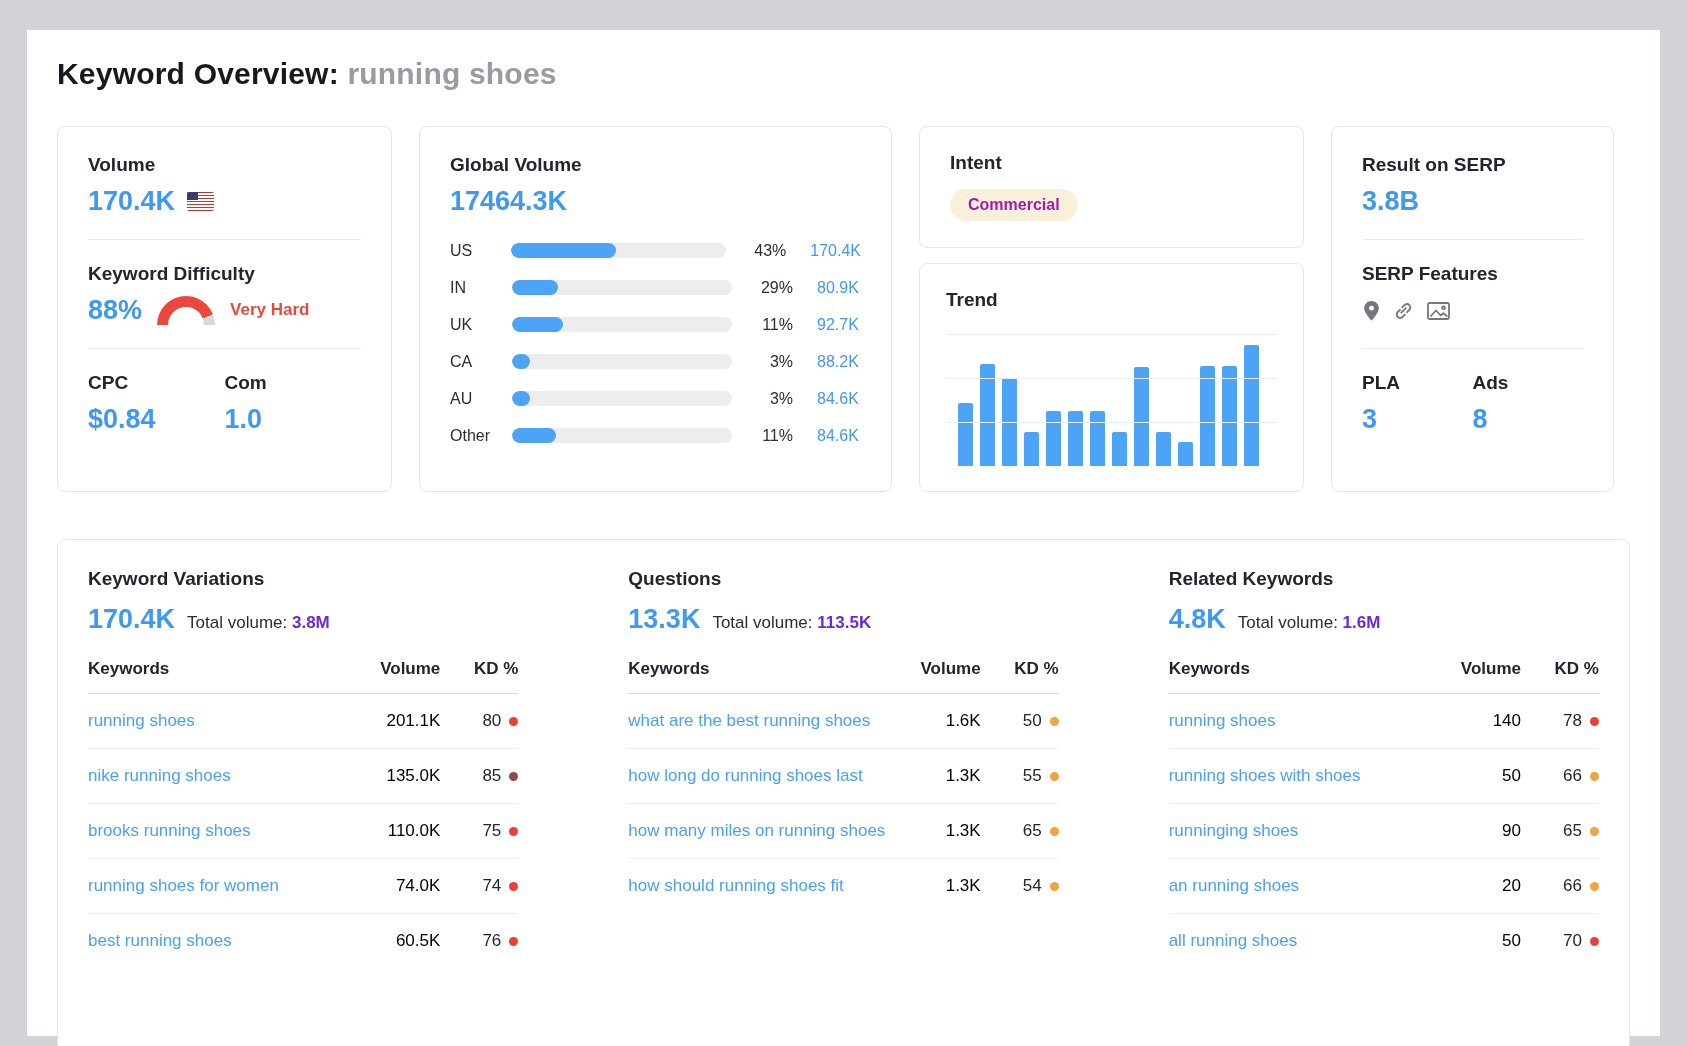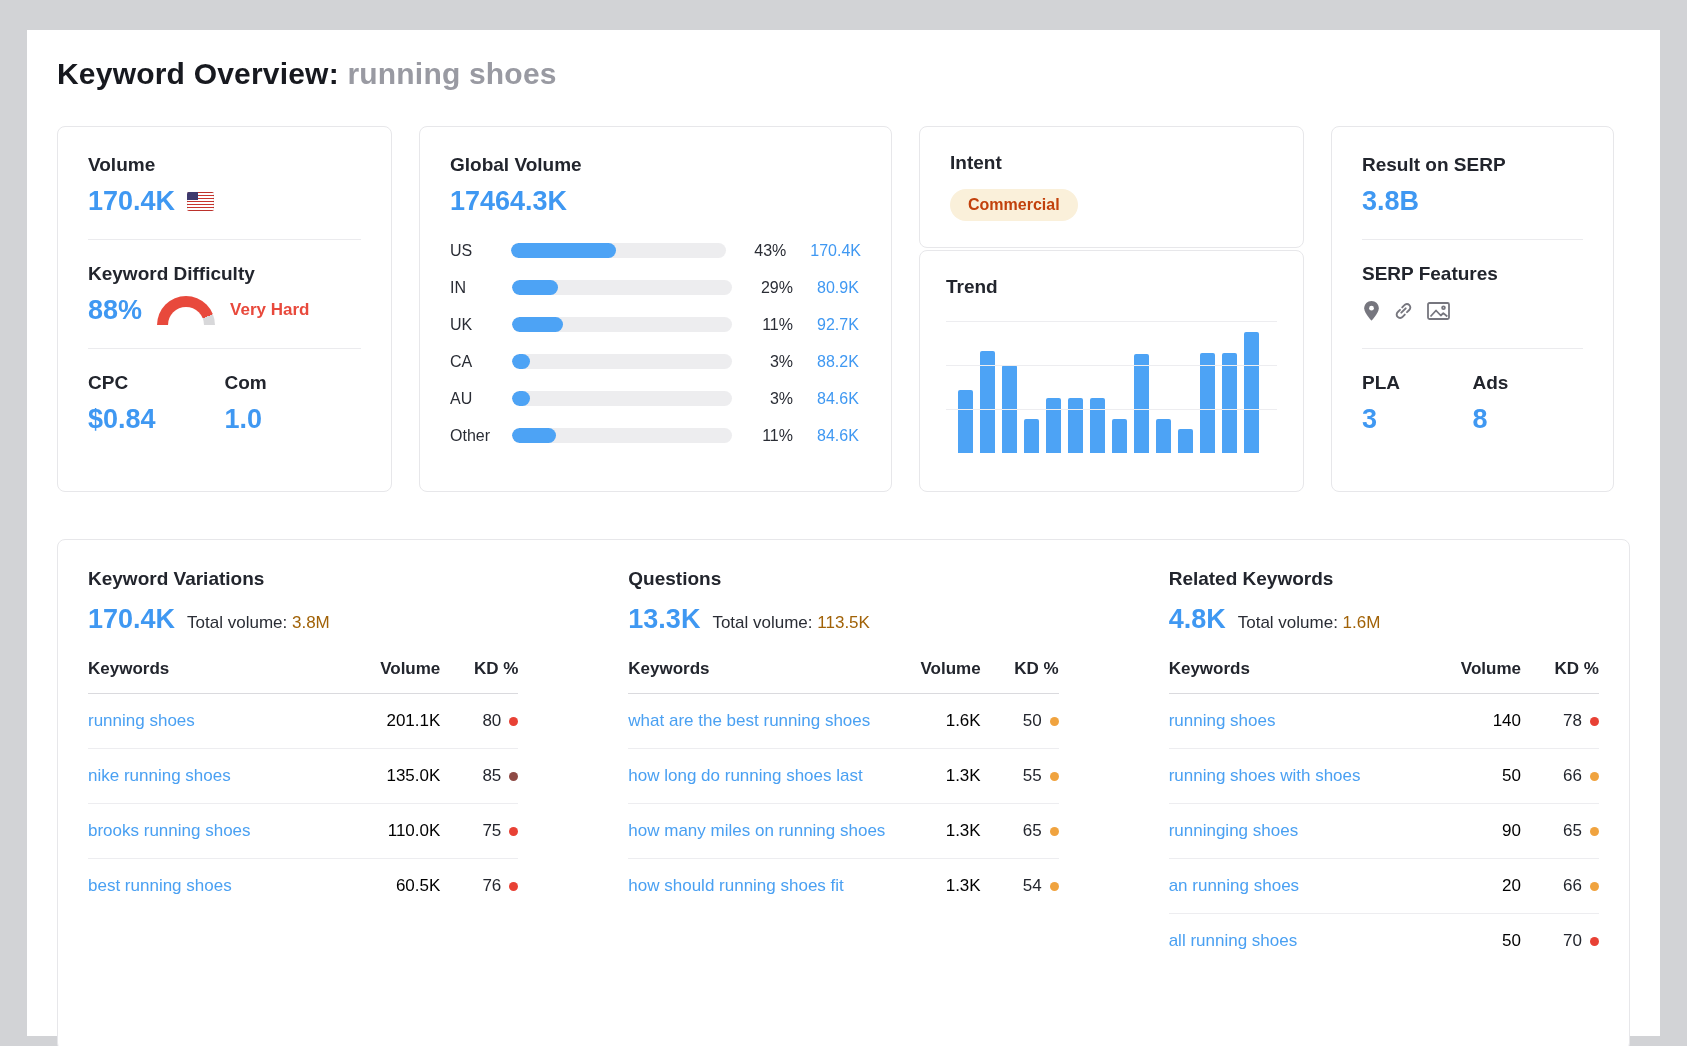--- a/index.html
+++ b/index.html
@@ -44,41 +44,41 @@
   
   .gv-rows{margin-top:26px;}
   .gv-row{display:flex;align-items:center;height:15px;margin-bottom:22px;font-size:16px;color:#2a2d35;}
   .gv-country{width:62px;}
   .gv-track{width:220px;height:15px;background:#ededef;border-radius:8px;overflow:hidden;margin-right:15px;}
   .gv-fill{display:block;height:100%;background:#4da3f5;border-radius:8px;}
   .gv-pct{width:46px;text-align:right;margin-right:24px;}
   .gv-val{color:#3f98f2;cursor:pointer;}
 
   
-  .col3{display:flex;flex-direction:column;gap:2px;}
+  .col3{display:flex;flex-direction:column;gap:15px;}
   .card-intent{height:122px;padding:24px 30px;}
-  .intent-badge{display:inline-block;margin-top:14px;background:#faf0da;color:#c2410c;font-weight:bold;
+  .intent-badge{display:inline-block;margin-top:14px;background:#faf0da;color:#a21caf;font-weight:bold;
     font-size:16px;padding:7px 18px;border-radius:16px;}
   .card-trend{flex:1;padding:24px 26px 6px;}
   .trend-chart{height:132px;margin-top:22px;position:relative;display:flex;align-items:flex-end;gap:7px;padding-left:12px;}
   .gl{position:absolute;left:0;right:0;height:1px;background:#ededf0;}
   .tbar{width:15px;background:#4da3f5;border-radius:2px 2px 0 0;}
 
   
   .serp-icons{display:flex;align-items:center;gap:11px;margin-top:14px;color:#84848c;}
   .serp-icons svg{display:block;}
 
   
   .bottom-card{margin-top:68px;height:512px;border:1px solid #e7e7ea;border-radius:8px;background:#fff;
     box-sizing:border-box;padding:14px 30px 20px;display:grid;grid-template-columns:1fr 1fr 1fr;column-gap:110px;}
   .sec-title{font-size:19px;font-weight:bold;color:#22252d;margin-top:14px;}
   .sec-count-row{margin-top:14px;display:flex;align-items:baseline;gap:12px;}
   .sec-count{font-size:27px;font-weight:bold;color:#3f98f2;}
   .sec-total{font-size:17px;color:#2a2d35;}
-  .sec-total b{font-weight:normal;color:#a16207;}
+  .sec-total b{font-weight:bold;color:#6d28d9;}
   .thead{display:flex;align-items:center;margin-top:24px;padding-bottom:14px;border-bottom:1px solid #dadade;
     font-size:17px;font-weight:bold;color:#22252d;}
   .th-k{flex:1;}
   .th-v{width:90px;text-align:right;}
   .th-kd{width:78px;text-align:right;}
   .trow{display:flex;align-items:center;padding:17px 0;border-bottom:1px solid #ededf0;font-size:17px;}
   .trow:last-child{border-bottom:0;}
   .k-link{flex:1;color:#4aa0f2;cursor:pointer;}
   .r-vol{width:90px;text-align:right;color:#000000;}
   .r-kd{width:78px;display:flex;justify-content:flex-end;align-items:center;gap:8px;color:#23262e;}
@@ -278,20 +278,28 @@
       </div>
       <div class="trow">
         <span class="k-link">brooks running shoes</span>
         <span class="r-vol">110.0K</span>
         <span class="r-kd">
             <span>75</span>
             <i class="dot" style="background: rgb(232, 65, 53);"></i>
           </span>
       </div>
       <div class="trow">
+        <span class="k-link">running shoes for women</span>
+        <span class="r-vol">74.0K</span>
+        <span class="r-kd">
+            <span>74</span>
+            <i class="dot" style="background: rgb(232, 65, 53);"></i>
+          </span>
+      </div>
+      <div class="trow">
         <span class="k-link">best running shoes</span>
         <span class="r-vol">60.5K</span>
         <span class="r-kd">
             <span>76</span>
             <i class="dot" style="background: rgb(232, 65, 53);"></i>
           </span>
       </div>
     </div>
 
     <div class="section">

